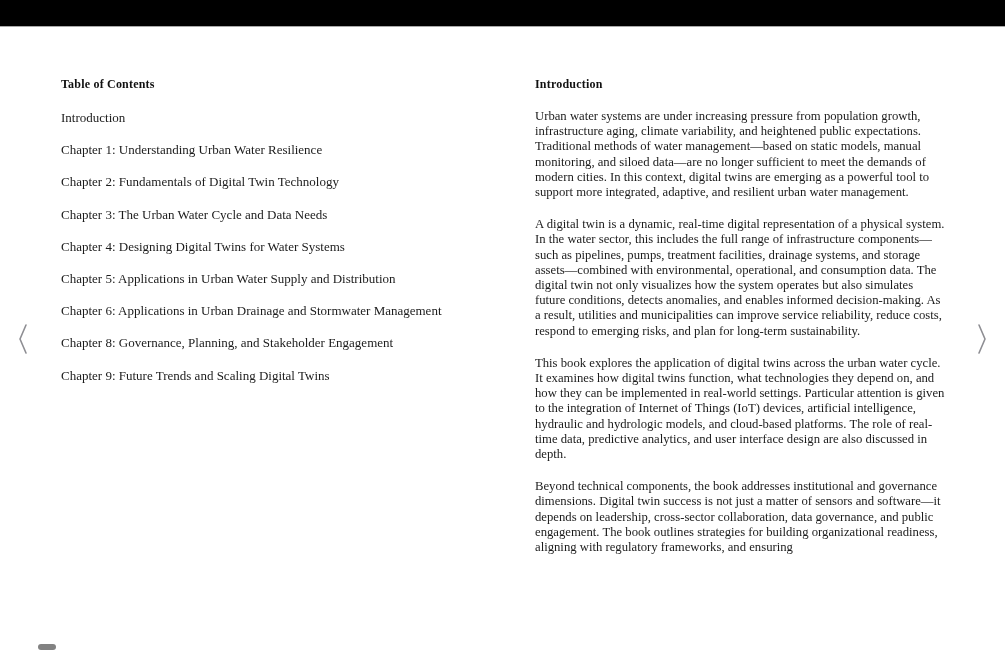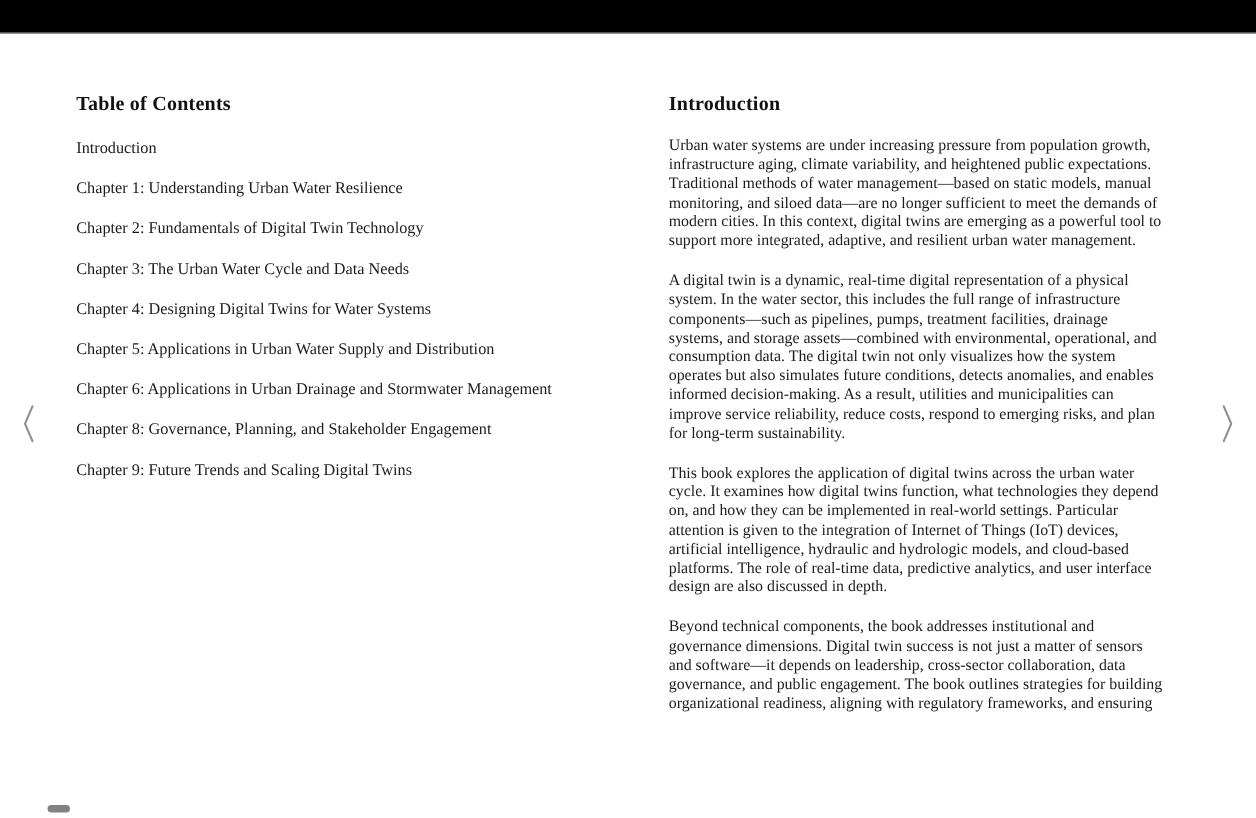--- a/index.html
+++ b/index.html
@@ -22,21 +22,21 @@
     height: 26px;
     background: #000000;
     border-bottom: 1px solid #a9a9a9;
   }
   .page {
     position: absolute;
     top: 72px;
   }
   .page h1 {
     margin: 0;
-    font-size: 16px;
+    font-size: 12px;
     line-height: 24px;
     font-weight: 700;
     color: #111111;
     letter-spacing: 0.2px;
   }
   .page-left {
     left: 61px;
     width: 425px;
   }
   .toc-list {
@@ -51,21 +51,21 @@
     cursor: pointer;
   }
   .page-right {
     left: 535px;
     width: 412px;
   }
   .page-right h1 {
     margin-bottom: 13px;
   }
   .page-right p {
-    margin: 0 16px 17px 0;
+    margin: 0 1px 17px 0;
     font-size: 12.7px;
     line-height: 15.2px;
     text-align: left;
     -webkit-hyphens: auto;
     hyphens: auto;
   }
   .nav-btn {
     position: absolute;
     top: 320px;
     width: 24px;

